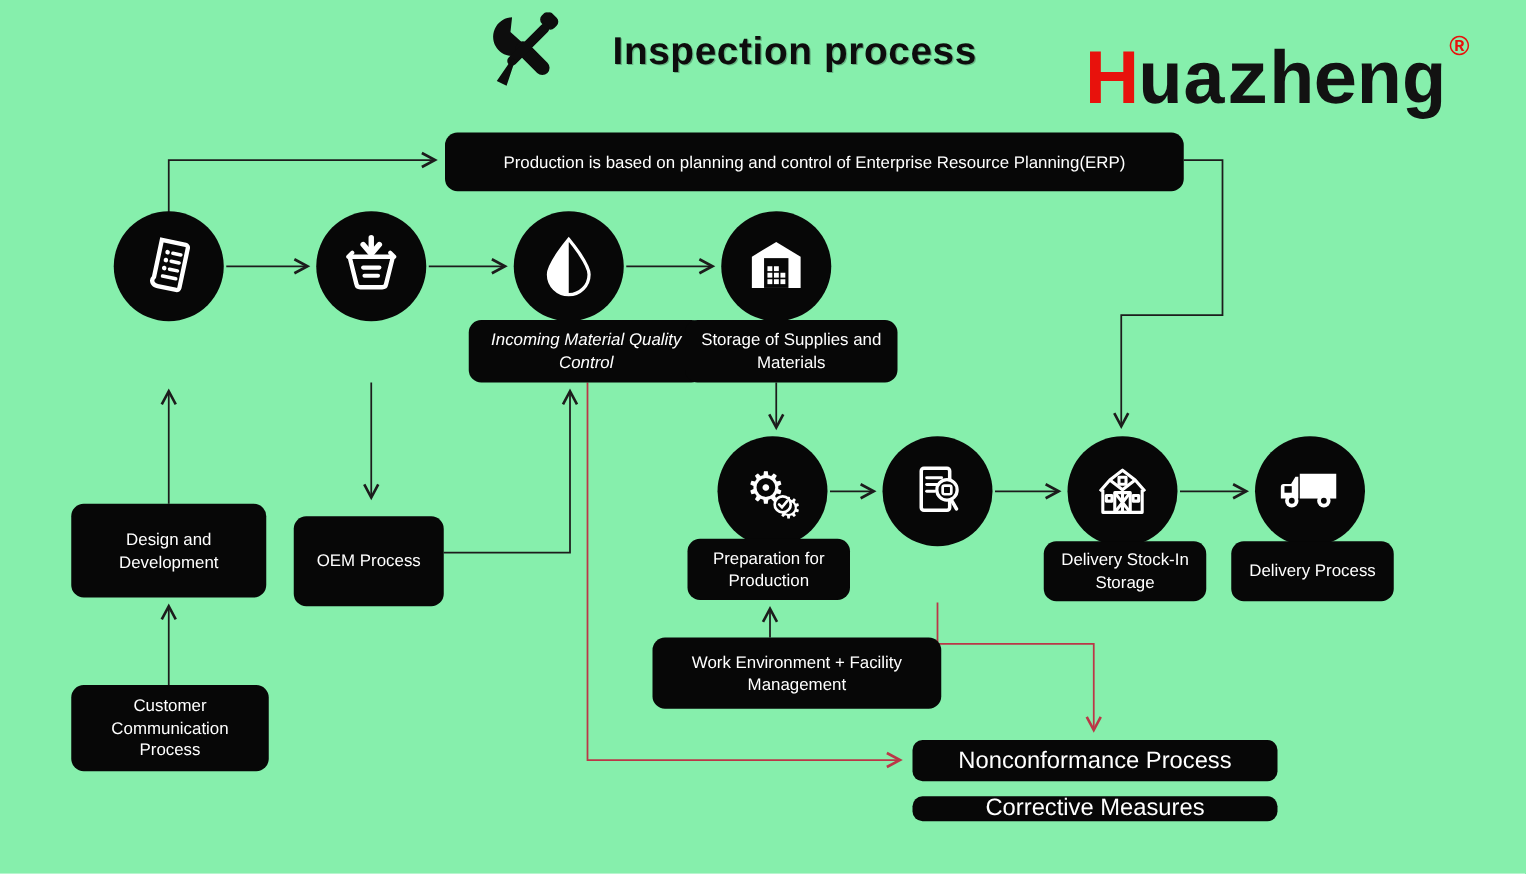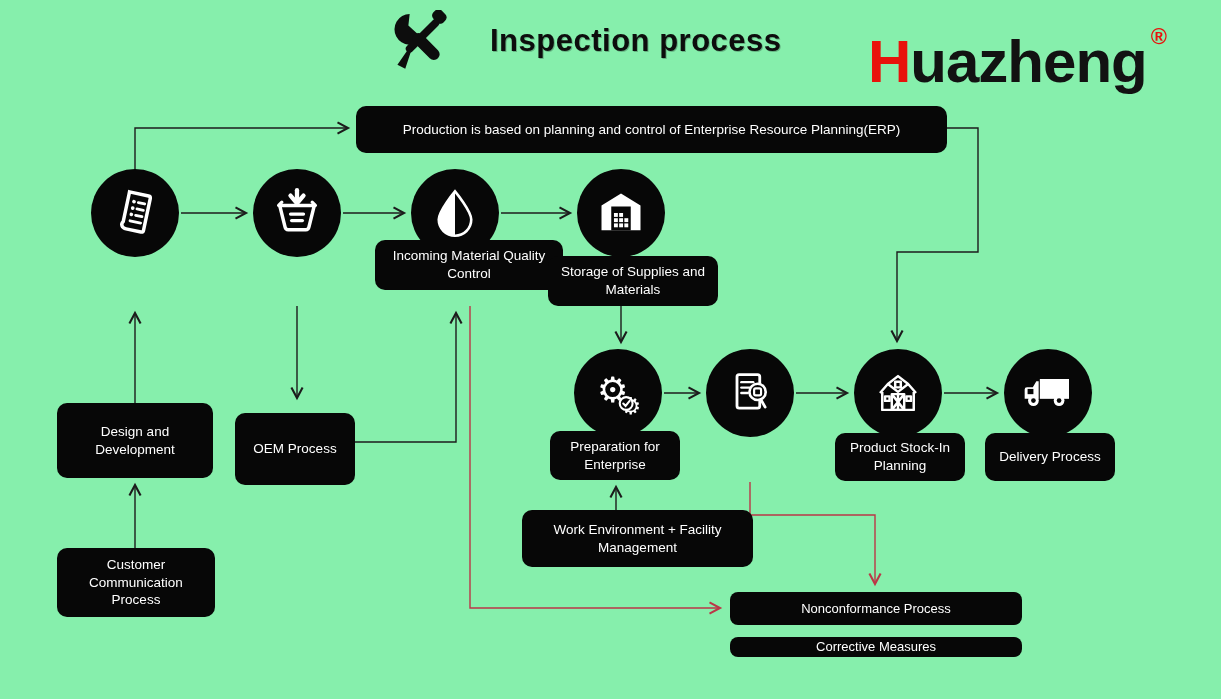--- a/index.html
+++ b/index.html
@@ -8,37 +8,37 @@
     font-family:"Liberation Sans", sans-serif; overflow:hidden;
   }
   
   svg.wires { position:absolute; left:0; top:0; z-index:1; }
   
   .node-box {
     position:absolute; background:#070707; color:#ffffff; border-radius:10px;
     display:flex; align-items:center; justify-content:center; text-align:center;
     font-size:13.5px; line-height:1.32; padding:8px 8px; box-sizing:border-box; z-index:2;
   }
-  .node-box.slim { border-radius:8px; font-size:13px; }
+  .node-box.slim { border-radius:8px; font-size:19px; }
   
   .circle {
     position:absolute; width:88px; height:88px; border-radius:50%; background:#070707;
     display:flex; align-items:center; justify-content:center; z-index:2;
   }
   .circle svg { display:block; }
   
   .title-wrap { position:absolute; left:388px; top:10px; display:flex; align-items:center; z-index:3; }
   .title-icon { width:64px; height:62px; }
   .title-text {
     margin-left:38px; font-size:31px; font-weight:bold; color:#0d0d0d;
     letter-spacing:0.5px; text-shadow:1px 1px 0 rgba(0,0,0,0.25);
   }
   .logo-wrap { position:absolute; left:868px; top:24px; z-index:3; white-space:nowrap; }
   .logo-lead { font-size:60px; font-weight:bold; color:#e8120c; letter-spacing:-1px; }
-  .logo-rest { font-size:60px; font-weight:bold; color:#121212; letter-spacing:-1px; }
+  .logo-rest { font-size:60px; font-weight:bold; color:#121212; letter-spacing:-1px;font-family:Liberation Mono, monospace; }
   .logo-mark { font-size:22px; font-weight:bold; color:#e8120c; vertical-align:38px; margin-left:4px; }
 </style>
 </head>
 <body>
 
 <div class="stage">
 
   <svg class="wires" width="1221" height="699" viewBox="0 0 1221 699">
     <defs>
       <marker id="ab" markerWidth="12" markerHeight="12" refX="8.5" refY="5" orient="auto">
@@ -145,21 +145,21 @@
         <rect x="17.5" y="28.8" width="3.6" height="3.6"></rect>
           <rect x="22.3" y="28.8" width="3.6" height="3.6"></rect>
           <rect x="27.1" y="28.8" width="3.6" height="3.6"></rect>
         <rect x="17.5" y="33.6" width="3.6" height="3.6"></rect>
           <rect x="22.3" y="33.6" width="3.6" height="3.6"></rect>
           <rect x="27.1" y="33.6" width="3.6" height="3.6"></rect>
       </g>
     </svg>
   </div>
 
-  <div class="node-box" style="left:375px; top:240px; width:188px; height:50px;">Incoming Material Quality Control</div>
+  <div class="node-box" style="left:375px; top:256px; width:188px; height:50px;font-style:italic;">Incoming Material Quality Control</div>
   <div class="node-box" style="left:548px; top:256px; width:170px; height:50px;">Storage of Supplies and Materials</div>
 
   <div class="node-box" style="left:57px; top:403px; width:156px; height:75px;">Design and Development</div>
   <div class="node-box" style="left:235px; top:413px; width:120px; height:72px;">OEM Process</div>
   <div class="node-box" style="left:57px; top:548px; width:158px; height:69px;">Customer Communication Process</div>
 
   <div class="circle" style="left:574px; top:349px;">
     <svg width="56" height="56" viewBox="0 0 48 48">
       <text x="6" y="32" font-family="DejaVu Sans" font-size="30" fill="#fff">⚙</text>
       <text x="26" y="42" font-family="DejaVu Sans" font-size="20" fill="#fff">⚙</text>
@@ -206,21 +206,21 @@
       <rect x="6.5" y="20.5" width="5" height="4.5" fill="#070707"></rect>
       <g fill="#fff">
         <circle cx="11.5" cy="30.5" r="4.6"></circle>
         <circle cx="33.5" cy="30.5" r="4.6"></circle>
       </g>
       <circle cx="11.5" cy="30.5" r="2" fill="#070707"></circle>
       <circle cx="33.5" cy="30.5" r="2" fill="#070707"></circle>
     </svg>
   </div>
 
-  <div class="node-box" style="left:550px; top:431px; width:130px; height:49px;">Preparation for Enterprise</div>
-  <div class="node-box" style="left:835px; top:433px; width:130px; height:48px;">Product Stock-In Planning</div>
+  <div class="node-box" style="left:550px; top:431px; width:130px; height:49px;">Preparation for Production</div>
+  <div class="node-box" style="left:835px; top:433px; width:130px; height:48px;">Delivery Stock-In Storage</div>
   <div class="node-box" style="left:985px; top:433px; width:130px; height:48px;">Delivery Process</div>
 
   <div class="node-box" style="left:502px; top:510px; width:231px; height:57px;margin-left:20px;">Work Environment + Facility Management</div>
   <div class="node-box slim" style="left:730px; top:592px; width:292px; height:33px;">Nonconformance Process</div>
   <div class="node-box slim" style="left:730px; top:637px; width:292px; height:20px;">Corrective Measures</div>
 
 </div>
 
 </body></html>

